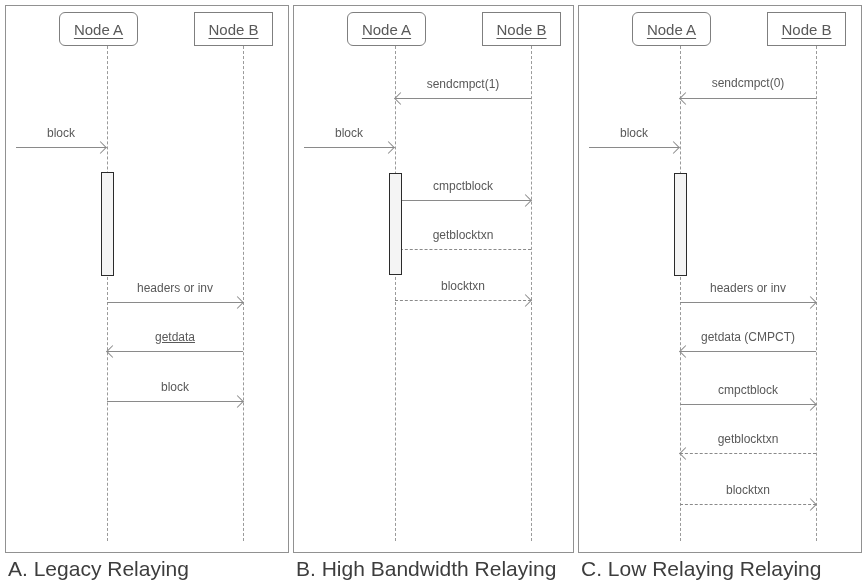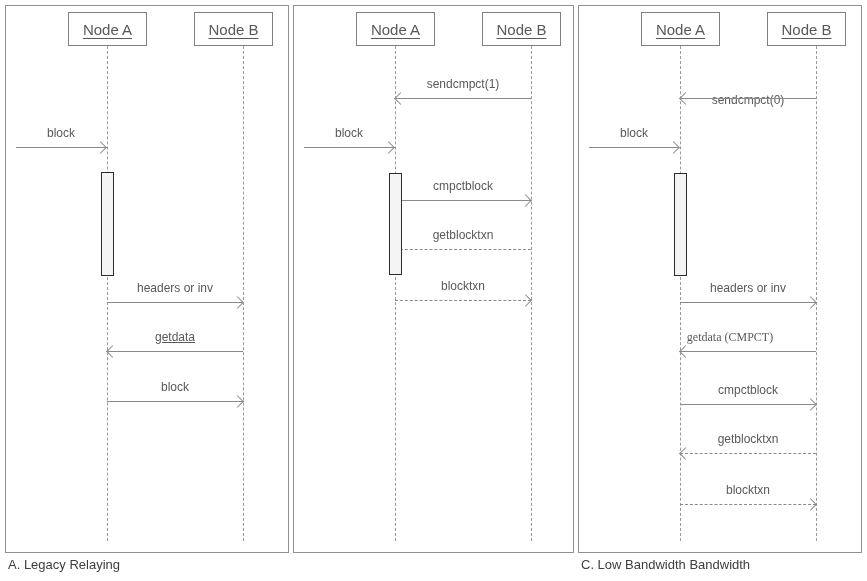--- a/index.html
+++ b/index.html
@@ -17,41 +17,41 @@
   body{font-family:"Liberation Sans", sans-serif;}
   #canvas{position:relative;width:867px;height:581px;background:#ffffff;overflow:hidden;}
 
   .panel{position:absolute;top:5px;height:548px;border:1px solid var(--panel-border);background:#ffffff;}
   #panel-a{left:5px;width:284px;}
   #panel-b{left:293px;width:281px;}
   #panel-c{left:578px;width:284px;}
 
   .node{position:absolute;top:6px;width:79px;height:34px;border:1px solid var(--box-border);
         display:flex;align-items:center;justify-content:center;background:#ffffff;z-index:3;}
-  .node-a{left:62px;}
+  .node-a{left:53px;border-radius:6px;}
   .node-b{left:188px;}
   .node-label{font-size:15px;color:var(--text);text-decoration:underline;text-underline-offset:3px;white-space:nowrap;}
 
   .lifeline{position:absolute;top:40px;height:495px;width:0;border-left:1px dashed var(--lifeline);z-index:0;}
   .lifeline-a{left:101px;}
   .lifeline-b{left:237px;}
 
   .activation{position:absolute;left:95px;width:13px;background:var(--act-fill);
               border:1px solid var(--act-border);z-index:2;}
 
   .messages{position:absolute;inset:0;z-index:1;}
   .msg-label{position:absolute;height:23px;line-height:23px;text-align:center;
              font-size:12px;color:var(--text);white-space:nowrap;}
   .arrow{position:absolute;height:0;border-top:1px solid var(--line);}
   .arrow.dashed{border-top-style:dashed;}
   .head{position:absolute;width:9px;height:9px;top:-5px;}
   .head.right{right:1px;border-top:1px solid var(--line);border-right:1px solid var(--line);transform:rotate(45deg);}
   .head.left{left:1px;border-top:1px solid var(--line);border-left:1px solid var(--line);transform:rotate(-45deg);}
 
-  .caption{position:absolute;left:2px;top:551px;font-size:13px;color:var(--caption);white-space:nowrap;}
+  .caption{position:absolute;left:2px;top:551px;font-size:21px;color:var(--caption);white-space:nowrap;}
 </style>
 </head>
 <body>
 
 <div id="canvas">
 
   <section class="panel" id="panel-a">
     <div class="node node-a">
       <span class="node-label">Node A</span>
     </div>
@@ -125,53 +125,54 @@
       <span class="head left"></span>
     </div>
   </div>
         <div class="msg">
     <div class="msg-label" style="left: 101px; top: 269px; width: 136px;">blocktxn</div>
     <div class="arrow dashed" style="left: 101px; top: 294px; width: 136px;">
       <span class="head right"></span>
     </div>
   </div>
       </div>
+    <div class="caption">B. High Bandwidth Relaying</div>
   </section>
 
   <section class="panel" id="panel-c">
     <div class="node node-a">
       <span class="node-label">Node A</span>
     </div>
     <div class="node node-b">
       <span class="node-label">Node B</span>
     </div>
     <div class="lifeline lifeline-a"></div>
     <div class="lifeline lifeline-b"></div>
     <div class="activation" style="top: 167px; height: 103px;"></div>
     <div class="messages">
         <div class="msg">
     <div class="msg-label" style="left: 10px; top: 116px; width: 90px;">block</div>
     <div class="arrow" style="left: 10px; top: 141px; width: 90px;">
       <span class="head right"></span>
     </div>
   </div>
         <div class="msg">
-    <div class="msg-label" style="left: 101px; top: 83px; width: 136px;">sendcmpct(0)</div>
+    <div class="msg-label" style="left: 101px; top: 66px; width: 136px;">sendcmpct(0)</div>
     <div class="arrow" style="left: 101px; top: 92px; width: 136px;">
       <span class="head left"></span>
     </div>
   </div>
         <div class="msg">
     <div class="msg-label" style="left: 101px; top: 271px; width: 136px;">headers or inv</div>
     <div class="arrow" style="left: 101px; top: 296px; width: 136px;">
       <span class="head right"></span>
     </div>
   </div>
         <div class="msg">
-    <div class="msg-label" style="left: 83px; top: 320px; width: 136px; font-family: Liberation Serif, serif;">getdata (CMPCT)</div>
+    <div class="msg-label" style="left: 101px; top: 320px; width: 136px;">getdata (CMPCT)</div>
     <div class="arrow" style="left: 101px; top: 345px; width: 136px;">
       <span class="head left"></span>
     </div>
   </div>
         <div class="msg">
     <div class="msg-label" style="left: 101px; top: 373px; width: 136px;">cmpctblock</div>
     <div class="arrow" style="left: 101px; top: 398px; width: 136px;">
       <span class="head right"></span>
     </div>
   </div>
@@ -181,16 +182,16 @@
       <span class="head left"></span>
     </div>
   </div>
         <div class="msg">
     <div class="msg-label" style="left: 101px; top: 473px; width: 136px;">blocktxn</div>
     <div class="arrow dashed" style="left: 101px; top: 498px; width: 136px;">
       <span class="head right"></span>
     </div>
   </div>
       </div>
-    <div class="caption">C. Low Bandwidth Bandwidth</div>
+    <div class="caption">C. Low Relaying Relaying</div>
   </section>
 
 </div>
 
 </body></html>

